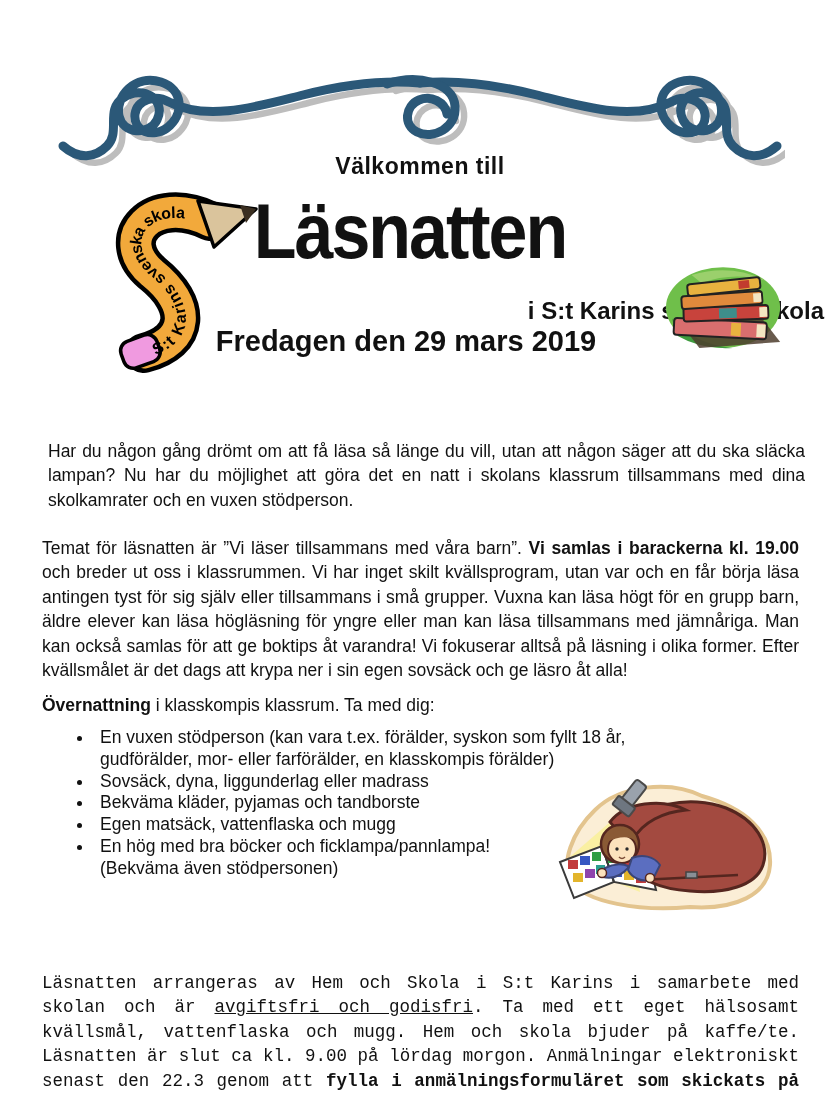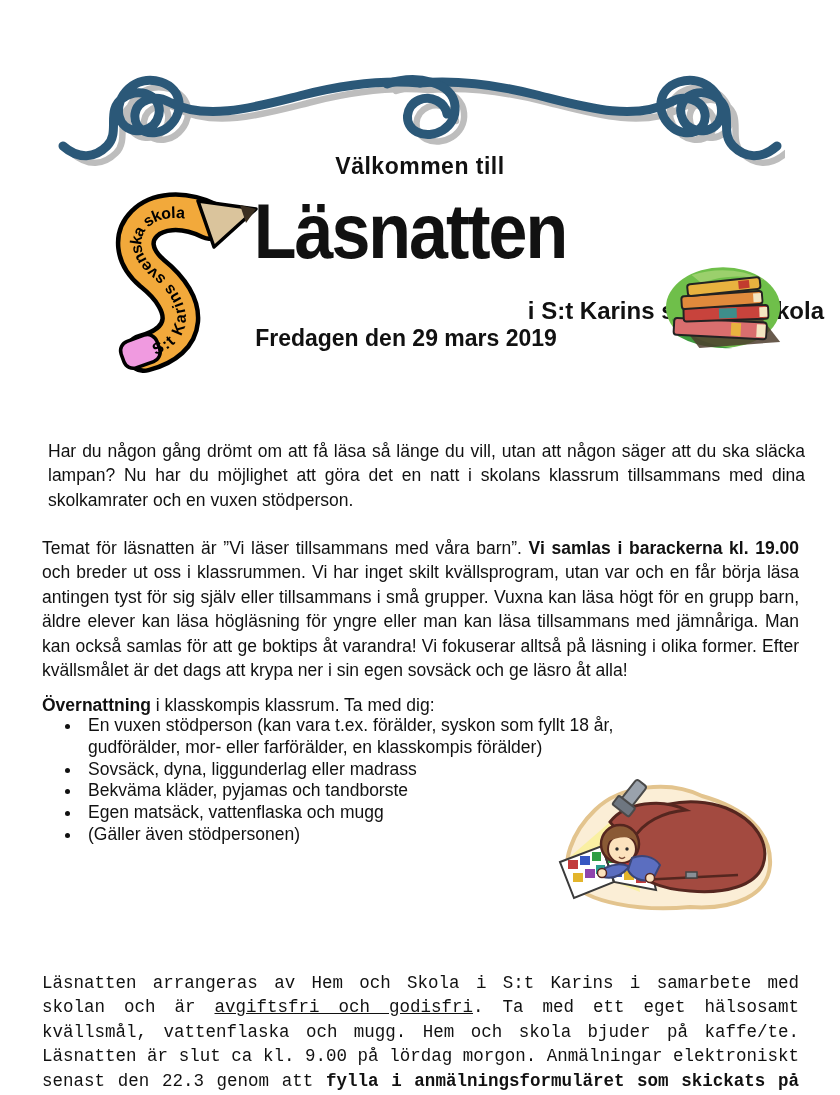--- a/index.html
+++ b/index.html
@@ -9,28 +9,28 @@
   }
   .abs{position:absolute;}
   .flourish{left:55px;top:50px;width:730px;height:120px;}
   .welcome{top:141px;left:0;width:840px;text-align:center;font-size:23px;font-weight:bold;letter-spacing:.5px;margin-top:12px;}
   .logo{left:92px;top:183px;width:175px;height:195px;}
   .title{
     top:186px;left:190px;width:440px;text-align:center;font-size:70px;font-weight:bold;
     letter-spacing:-2px;white-space:nowrap;transform:scaleY(1.12);transform-origin:top center;
   }
   .subtitle{top:297px;left:0;width:824px;text-align:right;font-size:24px;font-weight:bold;}
-  .dateline{top:325px;left:0;width:812px;text-align:center;font-size:23px;font-weight:bold;}
+  .dateline{top:325px;left:0;width:812px;text-align:center;font-size:29px;font-weight:bold;}
   .books{left:662px;top:261px;width:128px;height:99px;}
   .body-text{font-size:17.5px;line-height:24.5px;text-align:justify;}
   .p1{left:48px;top:421px;width:757px;}
   .p2{left:42px;top:518px;width:757px;}
   .overnight{left:42px;top:675px;width:757px;text-align:left;}
   .checklist{left:42px;top:711px;width:630px;font-size:17.5px;line-height:21.8px;}
-  .checklist ul{margin:4px;padding-left:36px;}
+  .checklist ul{margin:16px;padding-left:36px;}
   .checklist li{padding-left:6px;}
   .note{display:block;}
   .child{left:540px;top:770px;width:240px;height:150px;}
   .footer{left:42px;top:953px;width:757px;font-family:Liberation Mono, monospace;}
 </style>
 </head>
 <body>
 
 <svg class="abs flourish" viewBox="0 0 730 120" aria-hidden="true">
   <defs>
@@ -101,21 +101,21 @@
 <p class="abs body-text p2"><span>Temat för läsnatten är ”Vi läser tillsammans med våra barn”. </span><b>Vi samlas i barackerna kl. 19.00</b><span> och breder ut oss i klassrummen. Vi har inget skilt kvällsprogram, utan var och en får börja läsa antingen tyst för sig själv eller tillsammans i små grupper. Vuxna kan läsa högt för en grupp barn, äldre elever kan läsa högläsning för yngre eller man kan läsa tillsammans med jämnåriga. Man kan också samlas för att ge boktips åt varandra! Vi fokuserar alltså på läsning i olika former. Efter kvällsmålet är det dags att krypa ner i sin egen sovsäck och ge läsro åt alla!</span></p>
 
 <p class="abs body-text overnight"><b>Övernattning</b><span> i klasskompis klassrum. Ta med dig:</span></p>
 
 <div class="abs checklist">
   <ul>
     <li>En vuxen stödperson (kan vara t.ex. förälder, syskon som fyllt 18 år, gudförälder, mor- eller farförälder, en klasskompis förälder)</li>
     <li>Sovsäck, dyna, liggunderlag eller madrass</li>
     <li>Bekväma kläder, pyjamas och tandborste</li>
     <li>Egen matsäck, vattenflaska och mugg</li>
-    <li><span class="note">(Gäller även stödpersonen)</span></li>
+    <li><span>En hög med bra böcker och ficklampa/pannlampa!</span><span class="note">(Bekväma även stödpersonen)</span></li>
   </ul>
 </div>
 
 <svg class="abs child" viewBox="0 0 240 150" aria-hidden="true">
   <path d="M55,40 C80,15 130,10 162,26 C205,38 232,62 230,95 C228,125 195,140 150,137 C100,142 45,132 32,112 C20,94 32,62 55,40 Z" fill="#FBEED6" stroke="#E3C48E" stroke-width="4"></path>
   <polygon points="84,40 24,92 100,122" fill="#FAF0A2"></polygon>
   <g stroke="#3A3A3A" stroke-width="2">
     <polygon points="20,92 62,76 74,112 34,128" fill="#FFFFFF"></polygon>
     <polygon points="62,76 108,86 116,120 74,112" fill="#FFFFFF"></polygon>
     <line x1="62" y1="76" x2="74" y2="112"></line>

